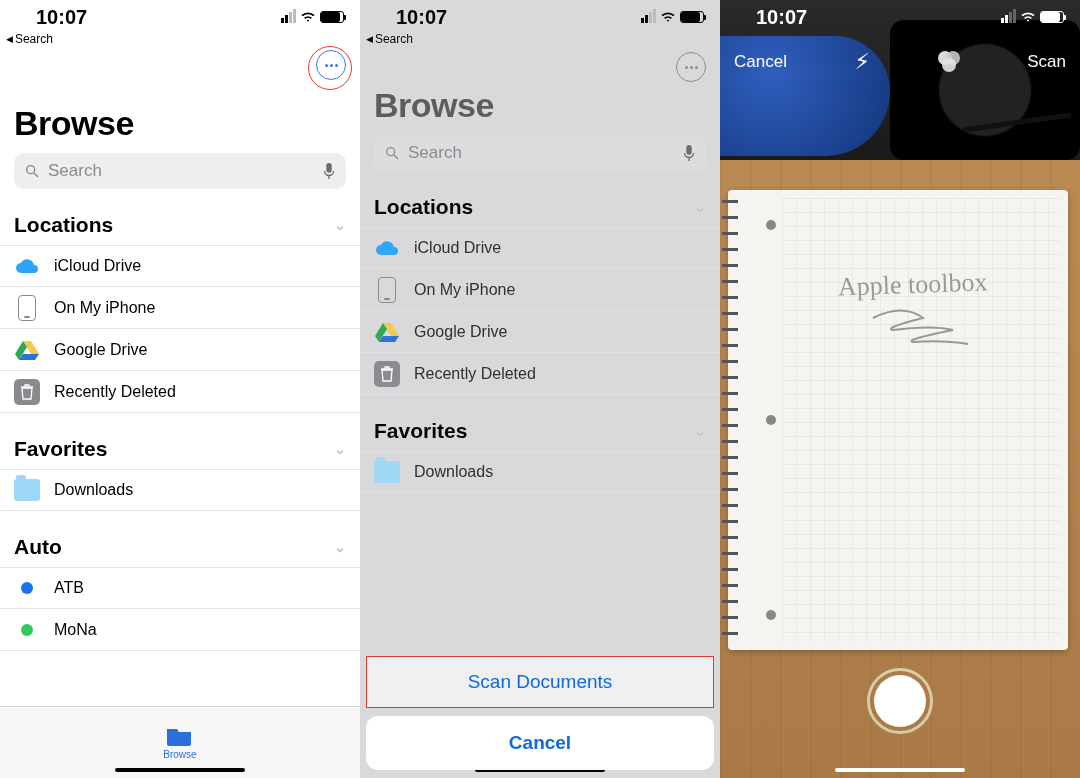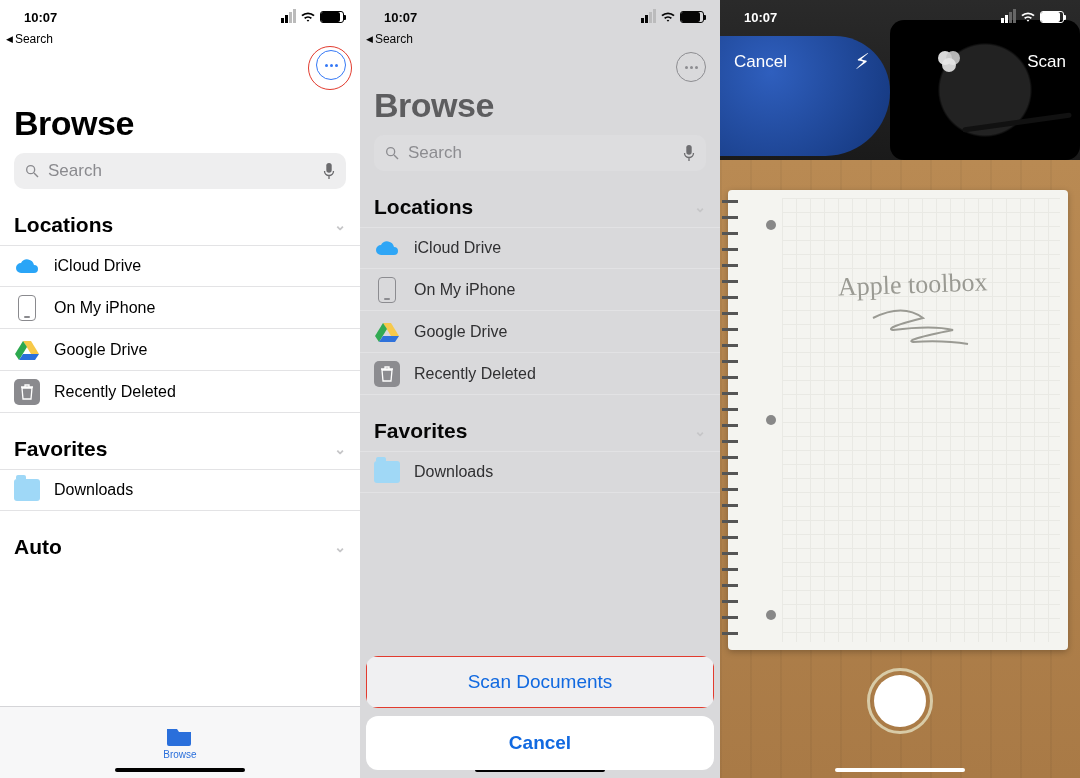--- a/index.html
+++ b/index.html
@@ -3,21 +3,21 @@
 <meta charset="utf-8">
 <style>
   * { box-sizing: border-box; margin: 0; padding: 0; font-family: -apple-system, "SF Pro Text", "Helvetica Neue", Arial, sans-serif; }
   body { background: #999; width: 1080px; height: 778px; display: flex; }
   .phone { height: 778px; flex: 1; position: relative; overflow: hidden; background: #fff; }
   .phone1 { width: 360px; }
   .phone2 { width: 360px; }
   .phone3 { width: 360px; }
 
   
-  .status { display:flex; align-items:center; justify-content:space-between; height:30px; padding:4px 16px 0 24px; font-size:13px; font-weight:600; }
+  .status { display:flex; align-items:center; justify-content:space-between; height:30px; padding:4px 16px 0 24px; font-size:20px; font-weight:600;margin-left:12px; }
   .status .right { display:flex; align-items:center; gap:4px; }
   .bars { display:flex; align-items:flex-end; gap:1px; height:12px; }
   .bars span { width:3px; background:#000; display:inline-block; }
   .bars span:nth-child(1){height:5px;} .bars span:nth-child(2){height:8px;}
   .bars span:nth-child(3){height:11px;background:#bbb;} .bars span:nth-child(4){height:14px;background:#bbb;}
   .wifi { width:16px; height:12px; }
   .battery { width:24px; height:12px; border:1px solid #000; border-radius:3px; position:relative; }
   .battery::after { content:""; position:absolute; right:-3px; top:3px; width:2px; height:5px; background:#000; border-radius:0 1px 1px 0; }
   .battery i { display:block; background:#000; height:100%; width:85%; border-radius:2px; }
 
@@ -54,21 +54,21 @@
   .dl::before{content:"";position:absolute;top:-4px;left:2px;width:10px;height:4px;background:#9fd8f7;border-radius:2px 2px 0 0;}
   .tagdot { width:12px; height:12px; border-radius:50%; }
 
   .tabbar { position:absolute; bottom:0; left:0; right:0; height:72px; background:#f7f7f8; border-top:0.5px solid #d5d5d8; display:flex; }
   .tabbar .tab { flex:1; display:flex; flex-direction:column; align-items:center; justify-content:center; gap:2px; font-size:10px; color:#8a8a8e; }
   .tabbar .tab.active { color:#2a6fdb; }
   .tabbar .ticon { width:26px; height:22px; }
   .homebar { position:absolute; bottom:6px; left:50%; transform:translateX(-50%); width:130px; height:4px; background:#000; border-radius:3px; }
   .phone2 .status, .phone2 .back-search { position:relative; z-index:0; }
   .sheet { position:absolute; left:6px; right:6px; bottom:8px; z-index:5; }
-  .sheet-group { background:#f0f0f2; border-radius:12px; overflow:hidden;margin-top:16px; }
+  .sheet-group { background:#f0f0f2; border-radius:0; overflow:hidden;margin-top:16px; }
   .sheet-item { height:52px; display:flex; align-items:center; justify-content:center; font-size:19px; color:#1169e0; border-bottom:0.5px solid #dcdcde; }
   .sheet-item:last-child{border-bottom:none;}
   .sheet-item.hl { outline:2px solid #e23b2e; outline-offset:-1px; }
   .sheet-cancel { margin-top:8px; background:#fff; border-radius:12px; height:54px; display:flex; align-items:center; justify-content:center; font-size:19px; font-weight:600; color:#1169e0; }
 
   .phone2 .more-btn { border-color:#8a8a8e; }
   .phone2 .more-btn .dots span { background:#8a8a8e; }
   .phone2 .searchbox { background:#dedee0; }
   .phone2 h1 { color:#5a5a5c; }
   .phone2 .row { color:#2b2b2d; }
@@ -212,20 +212,34 @@
           <span class="dl"></span>
         </span>
       <span>Downloads</span>
     </div>
   </div>
 
   <div class="section-h">
     <span>Auto</span>
     <span class="chev">⌄</span>
   </div>
+  <div class="list">
+    <div class="row">
+      <span class="icon">
+          <span class="tagdot" style="background:#1a73e8"></span>
+        </span>
+      <span>ATB</span>
+    </div>
+    <div class="row">
+      <span class="icon">
+          <span class="tagdot" style="background:#34c759"></span>
+        </span>
+      <span>MoNa</span>
+    </div>
+  </div>
 
   <div class="tabbar">
     <div class="tab active">
       <svg class="ticon" viewBox="0 0 26 22">
           <path d="M2 4h8l2 3h12v12a2 2 0 01-2 2H2a2 2 0 01-2-2V4z" fill="#2a6fdb"></path>
         </svg>
       <span>Browse</span>
     </div>
   </div>
   <div class="homebar"></div>

